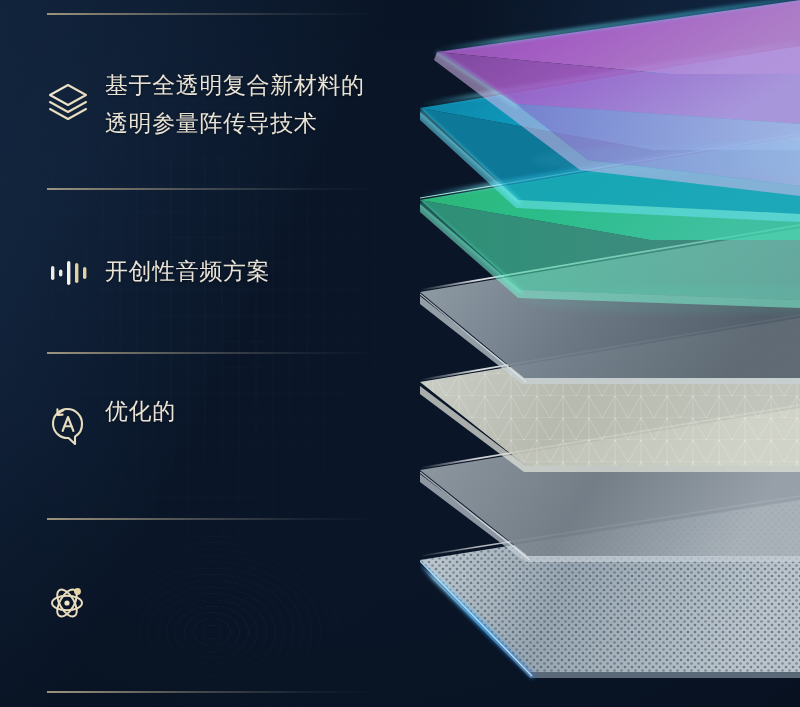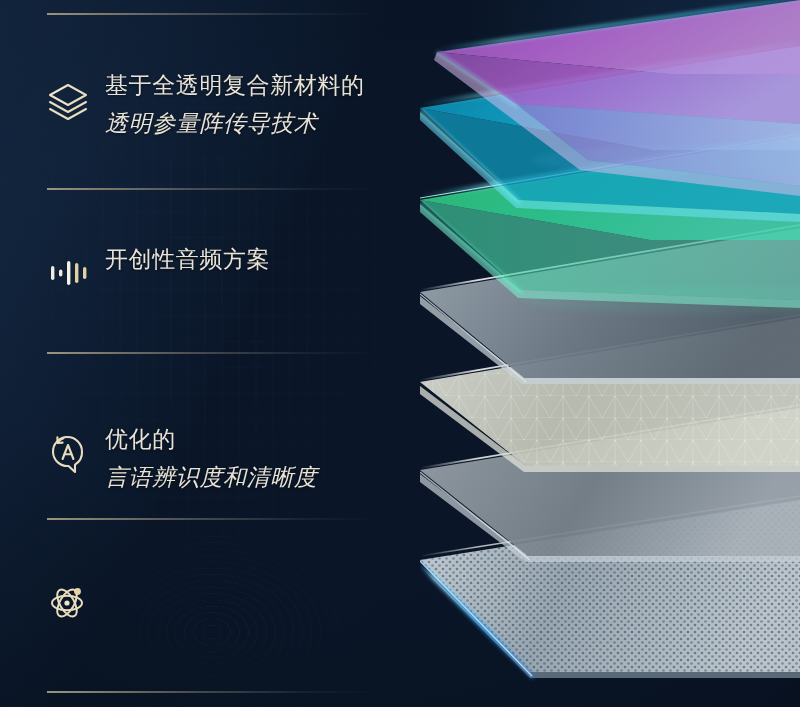--- a/index.html
+++ b/index.html
@@ -44,21 +44,21 @@
 
   
   .features{position:absolute;left:0;top:0;width:430px;height:707px;}
   .divider{position:absolute;left:47px;width:330px;height:2px;
     background:linear-gradient(90deg,#9b947f 0%,#7e7a6c 16%,rgba(120,120,112,0.55) 45%,rgba(120,125,130,0.12) 78%,rgba(120,125,130,0) 100%);}
   .feature{position:absolute;left:0;width:430px;display:flex;align-items:flex-start;padding-left:7px;}
   .feature .ico{position:absolute;left:44px;width:48px;height:48px;display:block;}
   .feature .txt{position:absolute;left:105px;width:320px;
     font-size:23px;line-height:38px;letter-spacing:.6px;
     color:#e9e3d6;text-shadow:0 1px 3px rgba(0,0,0,0.45);white-space:nowrap;}
-  .txt .l2{display:block;font-style:italic;}
+  .txt .l2{display:block;}
 </style>
 </head>
 <body>
 
 <div id="stage">
 
   <div class="bg-base"></div>
   <div class="bg-streaks"></div>
   <div class="bg-fingerprint"></div>
   <div class="bg-sheen"></div>
@@ -243,40 +243,39 @@
         <svg width="48" height="48" viewBox="0 0 48 48">
           <g stroke-linecap="round">
             <rect x="7" y="18" width="3.4" height="14" rx="1.7" fill="#f0ece2"></rect>
             <rect x="15" y="21.5" width="3.4" height="7" rx="1.7" fill="#f0ece2"></rect>
             <rect x="23" y="13" width="3.4" height="24" rx="1.7" fill="#f4f1e8"></rect>
             <rect x="31" y="15" width="3.4" height="20" rx="1.7" fill="#e2cfa2"></rect>
             <rect x="39" y="19" width="3.4" height="12" rx="1.7" fill="#e2cfa2"></rect>
           </g>
         </svg>
       </span>
-      <span class="txt" style="top:0">
+      <span class="txt" style="top:12px">
         <span>开创性音频方案</span>
       </span>
     </div>
 
-    <div class="feature" style="top:420px;height:110px">
+    <div class="feature" style="top:392px;height:110px">
       <span class="ico" style="top:8px">
         <svg width="48" height="48" viewBox="0 0 48 48">
           <g fill="none" stroke="#e8dcbe" stroke-width="2.1" stroke-linecap="round" stroke-linejoin="round">
             <path d="M38 23.5 A14.5 14.5 0 1 0 24.5 38 L24.5 38 L31 44 L31 36.6 A14.5 14.5 0 0 0 38 23.5 Z"></path>
             <path d="M13.5 14.5 A13 13 0 0 1 19.5 10.2"></path>
             <path d="M13.4 9.4 L13.6 15 L18.6 14.6"></path>
             <path d="M18.6 31 L24 17 L29.4 31"></path>
             <path d="M20.6 26.2 L27.4 26.2"></path>
           </g>
         </svg>
       </span>
       <span class="txt" style="top:0">
         <span>优化的</span>
-        <span class="l2">言语辨识度和清晰度</span>
       </span>
     </div>
 
     <div class="feature" style="top:570px;height:110px">
       <span class="ico" style="top:8px">
         <svg width="48" height="48" viewBox="0 0 48 48">
           <g fill="none" stroke="#e8dcbe" stroke-width="2" stroke-linecap="round">
             <ellipse cx="23" cy="25" rx="15" ry="7.2"></ellipse>
             <ellipse cx="23" cy="25" rx="15" ry="7.2" transform="rotate(60 23 25)"></ellipse>
             <ellipse cx="23" cy="25" rx="15" ry="7.2" transform="rotate(-60 23 25)"></ellipse>

